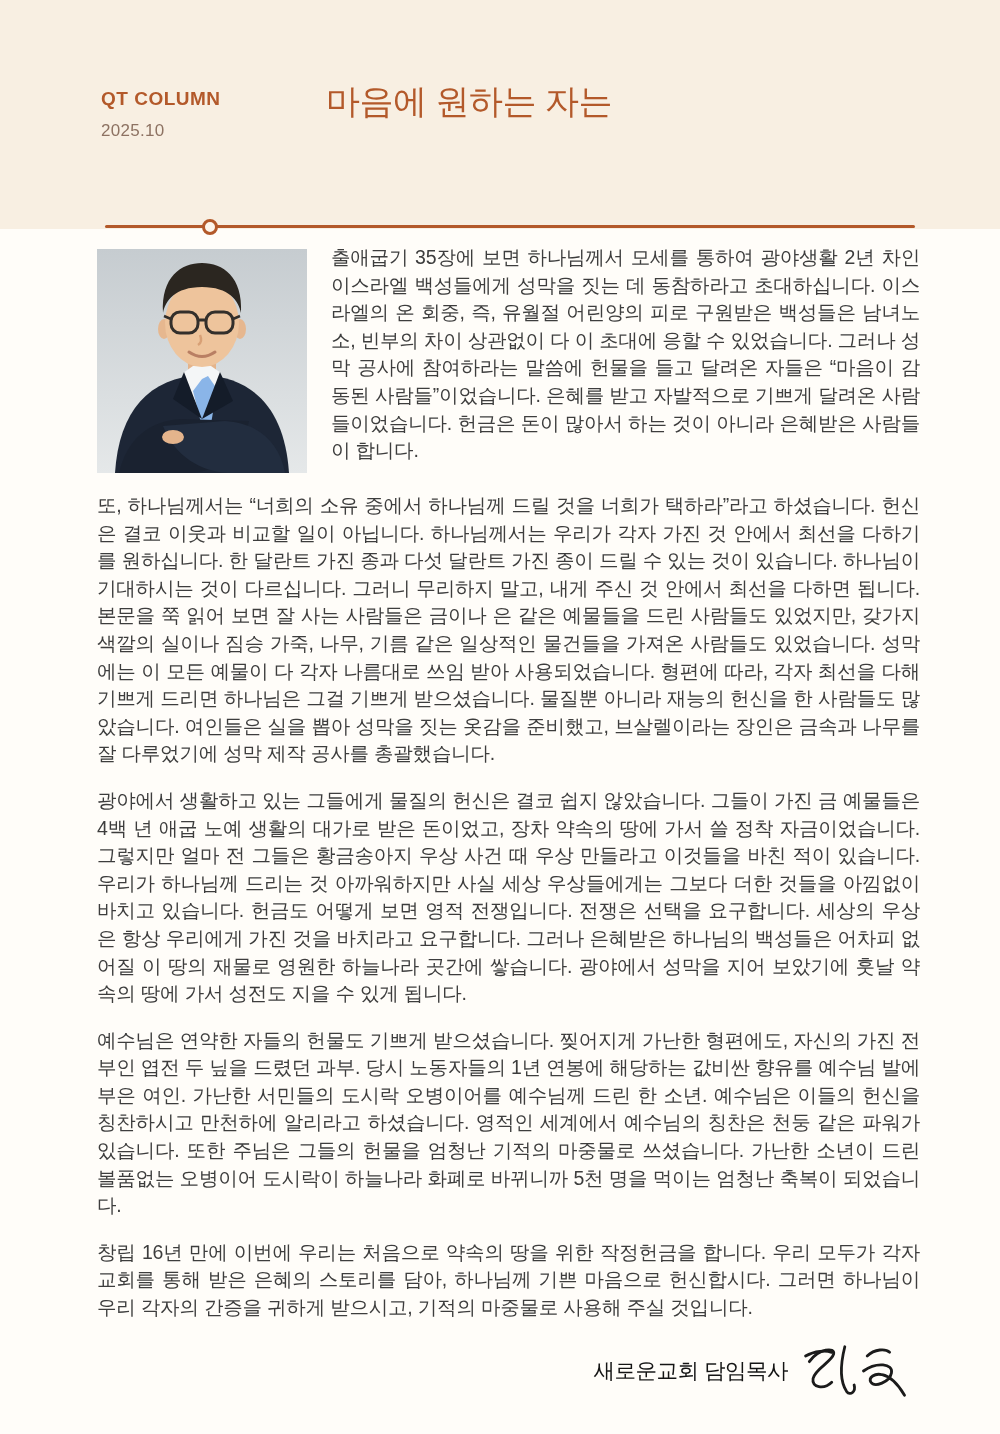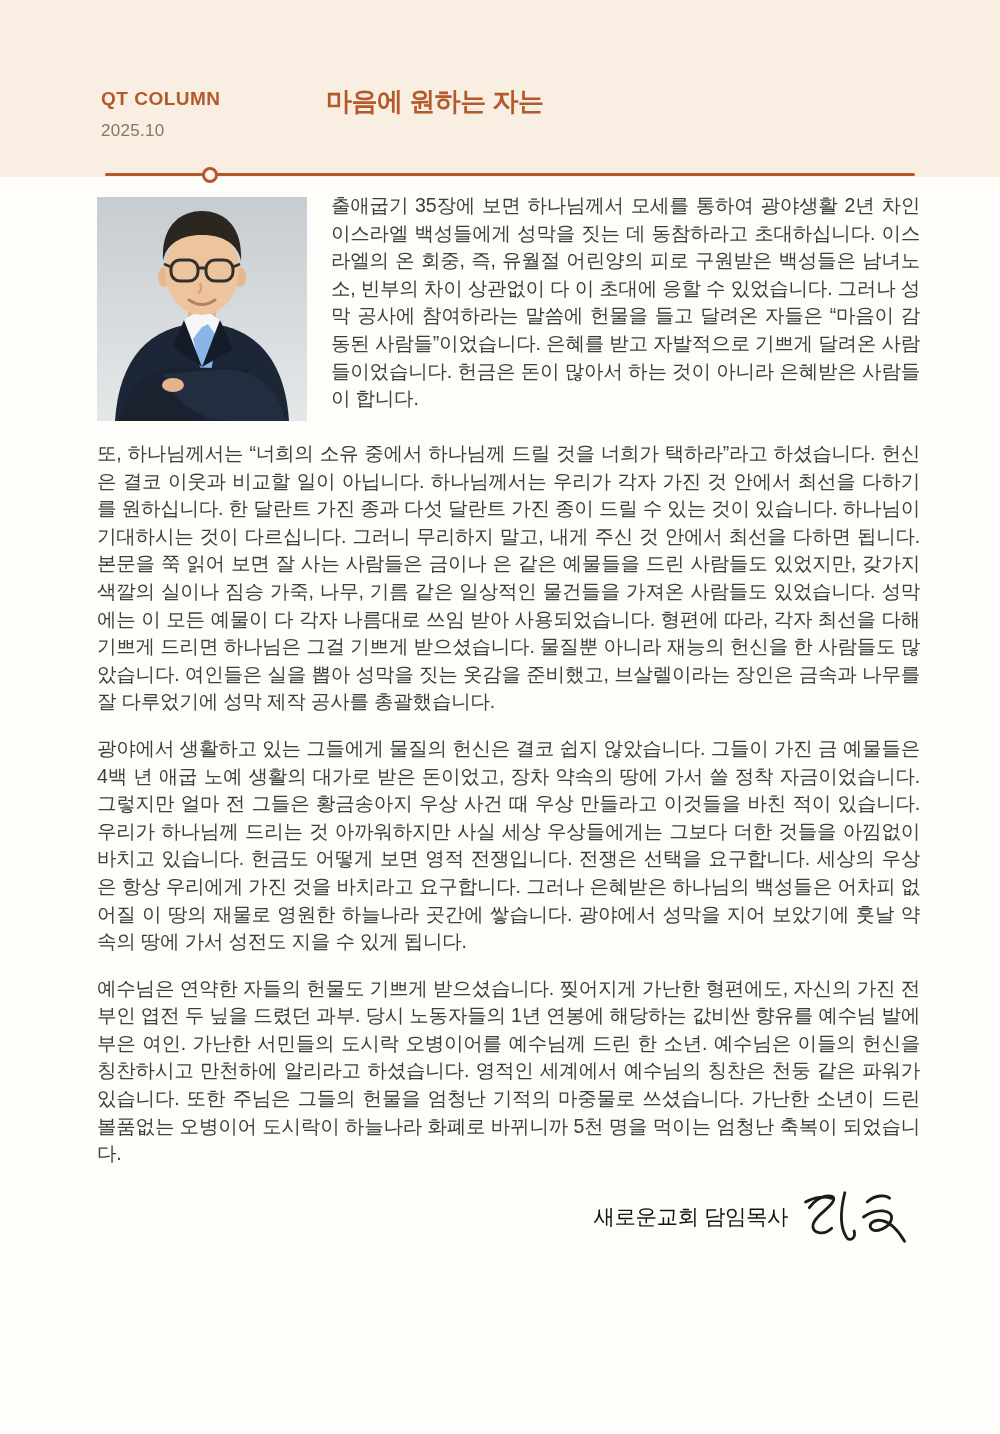--- a/index.html
+++ b/index.html
@@ -7,35 +7,35 @@
     position:relative;
     width:1000px; height:1434px;
     margin:0 auto;
     background:#fffdf9;
     font-family:"Liberation Sans","DejaVu Sans",sans-serif;
     overflow:hidden;
   }
   
   .masthead {
     position:relative;
-    height:177px;
+    height:229px;
     background:#f8efe2;
   }
   .kicker {
     position:absolute; left:101px; top:88px;
     font-size:19px; font-weight:bold;
     color:#b3592a; letter-spacing:0.5px;
   }
   .issue-date {
     position:absolute; left:101px; top:121px;
     font-size:17px; color:#8d7262; letter-spacing:0.3px;
   }
   .title {
     position:absolute; left:326px; top:76px; margin:0;
-    font-size:26px; line-height:51px; font-weight:bold;
+    font-size:34px; line-height:51px; font-weight:normal;
     color:#b3592a; letter-spacing:-0.5px;
   }
   .divider {
     position:absolute; left:105px; width:810px; bottom:1px; height:3px;
     background:#b3592a; border-radius:2px;
   }
   .divider-ring {
     position:absolute; left:97px; top:50%;
     transform:translateY(-50%);
     width:10px; height:10px;
@@ -116,20 +116,21 @@
           <path d="M103,86 q3,7 -2,10" stroke="#d8a076" stroke-width="2.5" fill="none"></path>
           <path d="M92,103 q13,9 26,0" stroke="#b97f63" stroke-width="3" fill="none" stroke-linecap="round"></path>
         </svg>
       </figure>
       <p class="para lead">출애굽기 35장에 보면 하나님께서 모세를 통하여 광야생활 2년 차인 이스라엘 백성들에게 성막을 짓는 데 동참하라고 초대하십니다. 이스라엘의 온 회중, 즉, 유월절 어린양의 피로 구원받은 백성들은 남녀노소, 빈부의 차이 상관없이 다 이 초대에 응할 수 있었습니다. 그러나 성막 공사에 참여하라는 말씀에 헌물을 들고 달려온 자들은 “마음이 감동된 사람들”이었습니다. 은혜를 받고 자발적으로 기쁘게 달려온 사람들이었습니다. 헌금은 돈이 많아서 하는 것이 아니라 은혜받은 사람들이 합니다.</p>
     </div>
 
     <p class="para">또, 하나님께서는 “너희의 소유 중에서 하나님께 드릴 것을 너희가 택하라”라고 하셨습니다. 헌신은 결코 이웃과 비교할 일이 아닙니다. 하나님께서는 우리가 각자 가진 것 안에서 최선을 다하기를 원하십니다. 한 달란트 가진 종과 다섯 달란트 가진 종이 드릴 수 있는 것이 있습니다. 하나님이 기대하시는 것이 다르십니다. 그러니 무리하지 말고, 내게 주신 것 안에서 최선을 다하면 됩니다. 본문을 쭉 읽어 보면 잘 사는 사람들은 금이나 은 같은 예물들을 드린 사람들도 있었지만, 갖가지 색깔의 실이나 짐승 가죽, 나무, 기름 같은 일상적인 물건들을 가져온 사람들도 있었습니다. 성막에는 이 모든 예물이 다 각자 나름대로 쓰임 받아 사용되었습니다. 형편에 따라, 각자 최선을 다해 기쁘게 드리면 하나님은 그걸 기쁘게 받으셨습니다. 물질뿐 아니라 재능의 헌신을 한 사람들도 많았습니다. 여인들은 실을 뽑아 성막을 짓는 옷감을 준비했고, 브살렐이라는 장인은 금속과 나무를 잘 다루었기에 성막 제작 공사를 총괄했습니다.</p>
     <p class="para">광야에서 생활하고 있는 그들에게 물질의 헌신은 결코 쉽지 않았습니다. 그들이 가진 금 예물들은 4백 년 애굽 노예 생활의 대가로 받은 돈이었고, 장차 약속의 땅에 가서 쓸 정착 자금이었습니다. 그렇지만 얼마 전 그들은 황금송아지 우상 사건 때 우상 만들라고 이것들을 바친 적이 있습니다. 우리가 하나님께 드리는 것 아까워하지만 사실 세상 우상들에게는 그보다 더한 것들을 아낌없이 바치고 있습니다. 헌금도 어떻게 보면 영적 전쟁입니다. 전쟁은 선택을 요구합니다. 세상의 우상은 항상 우리에게 가진 것을 바치라고 요구합니다. 그러나 은혜받은 하나님의 백성들은 어차피 없어질 이 땅의 재물로 영원한 하늘나라 곳간에 쌓습니다. 광야에서 성막을 지어 보았기에 훗날 약속의 땅에 가서 성전도 지을 수 있게 됩니다.</p>
     <p class="para">예수님은 연약한 자들의 헌물도 기쁘게 받으셨습니다. 찢어지게 가난한 형편에도, 자신의 가진 전부인 엽전 두 닢을 드렸던 과부. 당시 노동자들의 1년 연봉에 해당하는 값비싼 향유를 예수님 발에 부은 여인. 가난한 서민들의 도시락 오병이어를 예수님께 드린 한 소년. 예수님은 이들의 헌신을 칭찬하시고 만천하에 알리라고 하셨습니다. 영적인 세계에서 예수님의 칭찬은 천둥 같은 파워가 있습니다. 또한 주님은 그들의 헌물을 엄청난 기적의 마중물로 쓰셨습니다. 가난한 소년이 드린 볼품없는 오병이어 도시락이 하늘나라 화폐로 바뀌니까 5천 명을 먹이는 엄청난 축복이 되었습니다.</p>
+    <p class="para">창립 16년 만에 이번에 우리는 처음으로 약속의 땅을 위한 작정헌금을 합니다. 우리 모두가 각자 교회를 통해 받은 은혜의 스토리를 담아, 하나님께 기쁜 마음으로 헌신합시다. 그러면 하나님이 우리 각자의 간증을 귀하게 받으시고, 기적의 마중물로 사용해 주실 것입니다.</p>
 
     <div class="byline">
       <span class="byline-title">새로운교회 담임목사</span>
       <svg class="signature" viewBox="0 0 120 64" width="112" height="60" fill="none" stroke="#1b1b1b" stroke-width="3" stroke-linecap="round" stroke-linejoin="round">
         <path d="M10,22 C20,8 38,6 36,14 C34,22 16,30 14,40 C12,50 26,52 34,44"></path>
         <path d="M6,16 C16,10 28,10 34,12"></path>
         <path d="M48,6 C44,22 42,42 50,54 C54,59 60,54 58,47"></path>
         <path d="M72,16 C80,8 92,8 96,12"></path>
         <path d="M68,32 C82,22 100,24 98,34 C96,44 80,50 76,44 C73,39 80,34 88,36 C98,38 106,48 112,58"></path>
       </svg>

